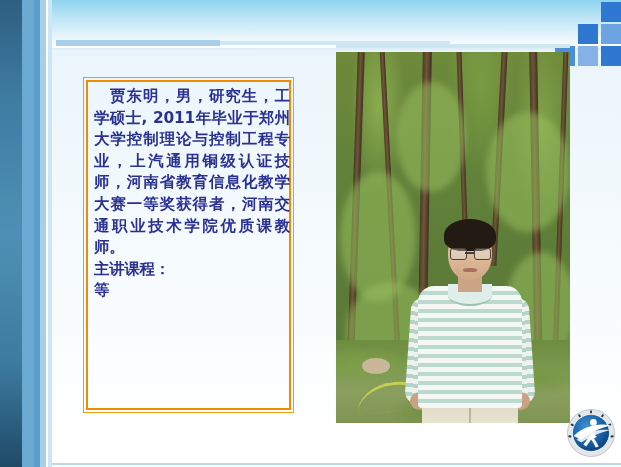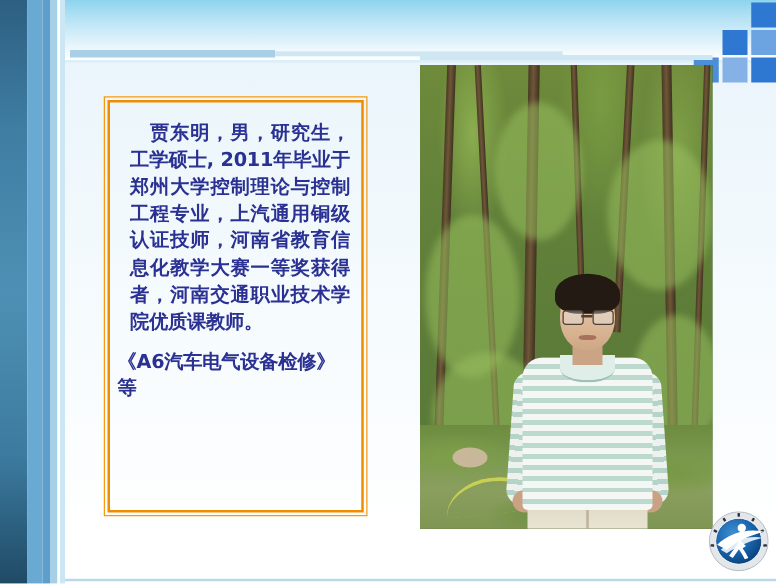--- a/index.html
+++ b/index.html
@@ -120,21 +120,21 @@
     width: 196px;
     height: 320px;
     color: #2a3192;
     font-family: "DejaVu Sans", sans-serif;
     font-weight: bold;
     font-size: 15.4px;
     line-height: 21.6px;
     letter-spacing: -0.2px;
   }
   .bio-para {
-    margin: 10px;
+    margin: 0;
     text-indent: 16px;
     text-align: justify;
     text-justify: inter-ideograph;
   }
   .course-head { margin: 0; }
   .course-item { margin: 0; white-space: nowrap; }
   .course-tail { margin: 0; }
 
   
   .photo-frame {
@@ -312,21 +312,21 @@
   <div class="sq sq-1"></div>
   <div class="sq sq-2"></div>
   <div class="sq sq-3"></div>
   <div class="sq sq-4"></div>
   <div class="sq sq-5"></div>
   <div class="sq sq-6"></div>
 
   <div class="textbox"></div>
   <div class="textbox-inner">
     <p class="bio-para">贾东明，男，研究生，工学硕士, 2011年毕业于郑州大学控制理论与控制工程专业，上汽通用铜级认证技师，河南省教育信息化教学大赛一等奖获得者，河南交通职业技术学院优质课教师。</p>
-    <p class="course-item">《A6汽车电气设备检修》</p>
+    <p class="course-head">主讲课程：</p>
     <p class="course-tail">等</p>
   </div>
 
   <div class="photo-top-accent"></div>
   <div class="photo-frame">
     <div class="ph-woods"></div>
     <div class="trunk t1"></div>
     <div class="trunk t2"></div>
     <div class="trunk t3"></div>
     <div class="trunk t4"></div>

